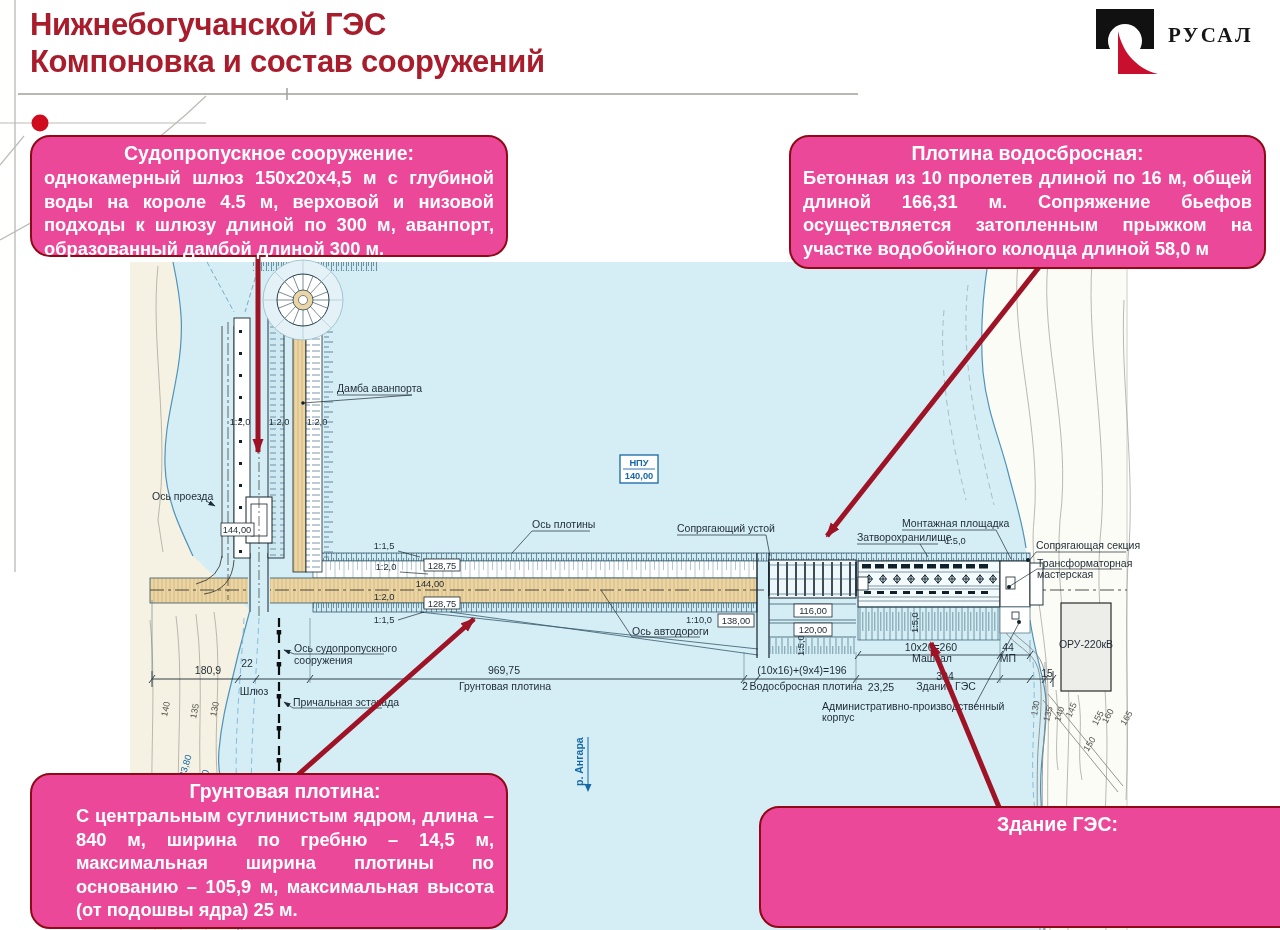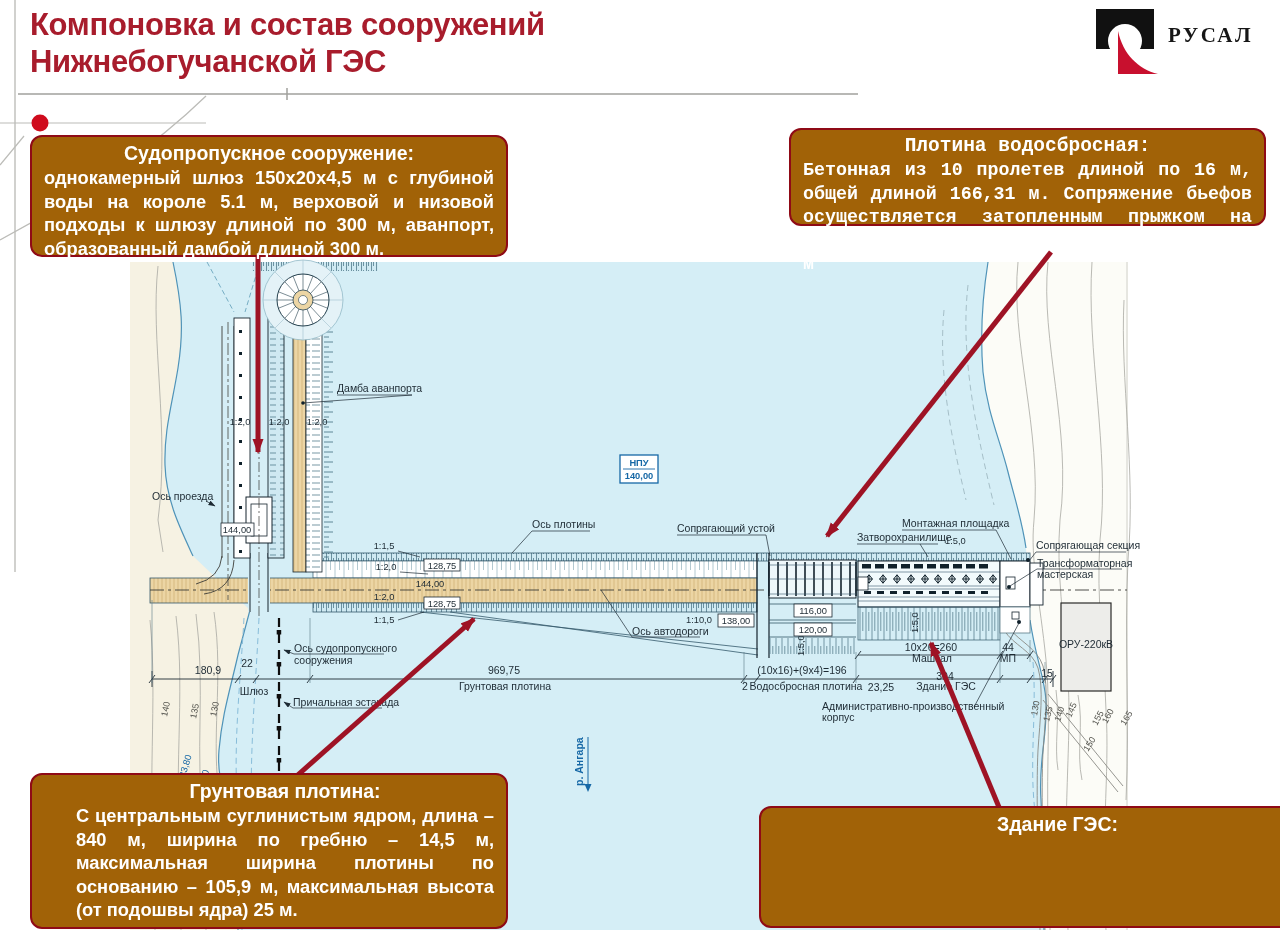--- a/index.html
+++ b/index.html
@@ -3,26 +3,26 @@
 <meta charset="utf-8">
 <style>
   html,body{margin:0;padding:0;background:#fff;}
   .slide{position:relative;width:1280px;height:930px;background:#ffffff;overflow:hidden;
          font-family:"Liberation Sans",sans-serif;}
   .drawing{position:absolute;left:0;top:0;width:1280px;height:930px;}
   .page-title{position:absolute;left:30px;top:6px;color:#a81c2c;font-weight:bold;
               font-size:31px;line-height:37px;letter-spacing:-0.3px;}
   .page-title span{display:block;}
   .logo{position:absolute;left:1092px;top:4px;width:182px;height:80px;}
-  .callout{position:absolute;background:#a16207;border:2px solid #8f0a16;border-radius:12px;
+  .callout{position:absolute;background:#ec4899;border:2px solid #8f0a16;border-radius:20px;
            color:#fff;padding:4px 12px 8px;box-sizing:border-box;z-index:5;}
   .co-title{text-align:center;font-weight:bold;font-size:19.5px;line-height:25px;}
   .co-body{font-weight:bold;font-size:18.3px;line-height:23.5px;text-align:justify;}
   #co-lock{left:30px;top:135px;width:478px;height:122px;}
-  #co-spill{left:789px;top:128px;width:477px;height:98px;font-family:Liberation Mono, monospace;}
+  #co-spill{left:789px;top:135px;width:477px;height:134px;}
   #co-earth{left:30px;top:773px;width:478px;height:156px;padding-left:44px;}
   #co-ph{left:759px;top:806px;width:573px;height:122px;padding-left:36px;}
   svg text{fill:#1d2a33;}
   .t{font-size:10.5px;}
   .ts{font-size:9.3px;}
   .tc{font-size:9px;fill:#55554f;}
   .tbl{fill:#1668a6;}
   .ctr{text-anchor:middle;}
   .logo-t{font-family:"Liberation Serif",serif;font-size:21px;font-weight:600;
           letter-spacing:2.5px;fill:#161616;}
@@ -371,36 +371,36 @@
 
   <g stroke="#9e1325" stroke-width="5" fill="none">
     <path d="M258,252 V452" marker-end="url(#mRed)"></path>
     <path d="M1051,252 L827,536" marker-end="url(#mRed)"></path>
     <path d="M256,812 L474,619" marker-end="url(#mRed)"></path>
     <path d="M1001,812 L931,643" marker-end="url(#mRed)"></path>
   </g>
 </svg>
 
 <div class="page-title">
+  <span>Нижнебогучанской ГЭС</span>
   <span>Компоновка и состав сооружений</span>
-  <span>Нижнебогучанской ГЭС</span>
 </div>
 
 <div class="logo">
   <svg viewBox="0 0 182 80" width="182" height="80">
     <rect x="4" y="5" width="58" height="40" fill="#111111"></rect>
     <circle cx="33" cy="37" r="17" fill="#ffffff"></circle>
     <path d="M26,27 L26,70 L66,70 C46,65 31,50 26,27 Z" fill="#c8102e"></path>
     <text class="logo-t" x="76" y="38">РУСАЛ</text>
   </svg>
 </div>
 
 <div class="callout" id="co-lock">
   <div class="co-title">Судопропускное сооружение:</div>
-  <div class="co-body">однокамерный шлюз 150х20х4,5 м с глубиной воды на короле 5.1 м, верховой и низовой подходы к шлюзу длиной по 300 м, аванпорт, образованный дамбой длиной 300 м.</div>
+  <div class="co-body">однокамерный шлюз 150х20х4,5 м с глубиной воды на короле 4.5 м, верховой и низовой подходы к шлюзу длиной по 300 м, аванпорт, образованный дамбой длиной 300 м.</div>
 </div>
 
 <div class="callout" id="co-spill">
   <div class="co-title">Плотина водосбросная:</div>
   <div class="co-body">Бетонная из 10 пролетев длиной по 16 м, общей длиной 166,31 м. Сопряжение бьефов осуществляется затопленным прыжком на участке водобойного колодца длиной 58,0 м</div>
 </div>
 
 <div class="callout" id="co-earth">
   <div class="co-title">Грунтовая плотина:</div>
   <div class="co-body">С центральным суглинистым ядром, длина – 840 м, ширина по гребню – 14,5 м, максимальная ширина плотины по основанию – 105,9 м, максимальная высота (от подошвы ядра) 25 м.</div>

